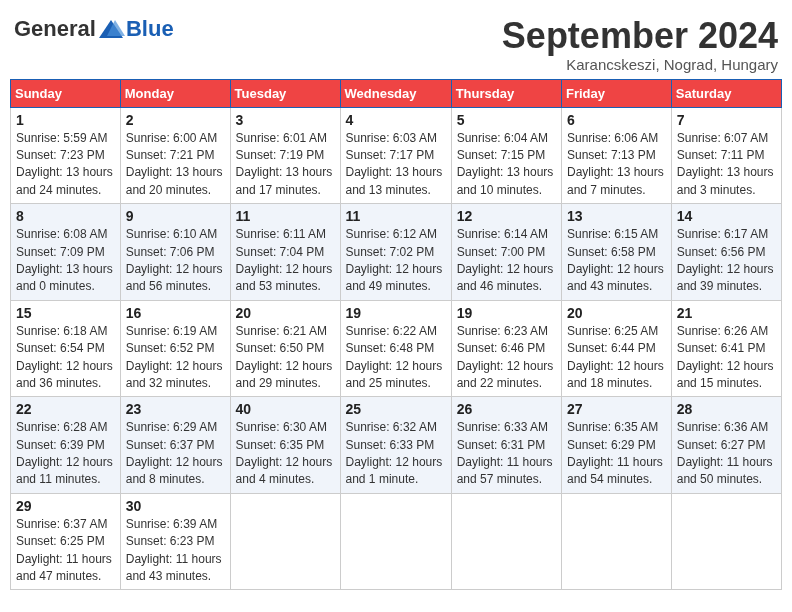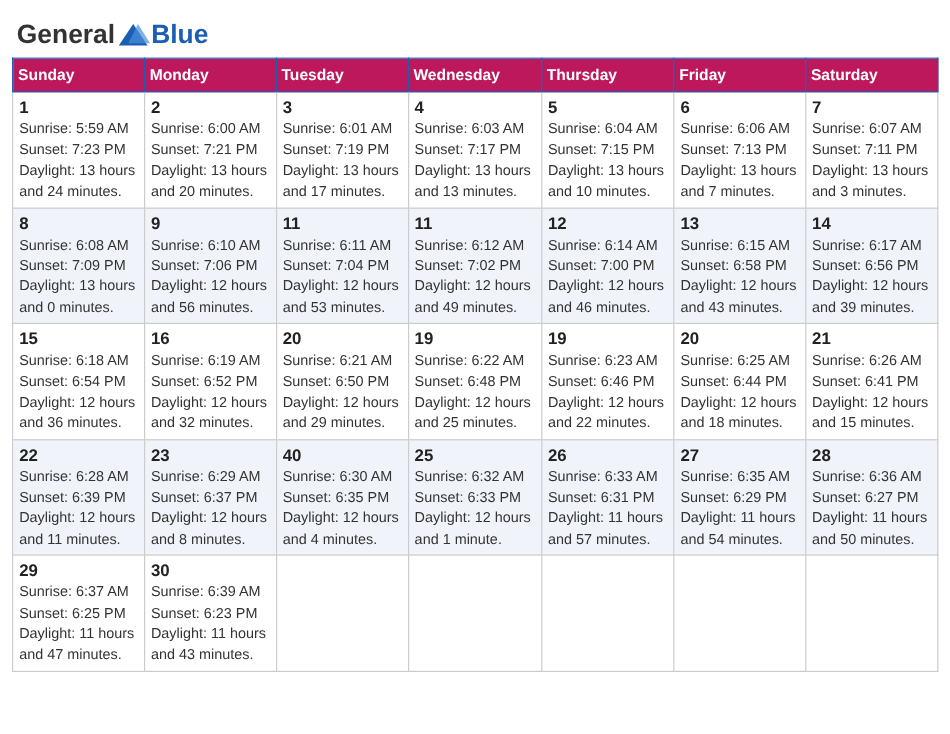--- a/index.html
+++ b/index.html
@@ -47,21 +47,21 @@
     }
     .location {
       font-size: 15px;
       color: #555;
     }
     .calendar {
       width: 100%;
       border-collapse: collapse;
     }
     .calendar th {
-      background: #be185d;
+      background: #ef4444;
       color: #fff;
       font-size: 13px;
       font-weight: bold;
       padding: 6px 4px;
       text-align: left;
       border: 1px solid #1a5fb4;
     }
     .calendar td {
       vertical-align: top;
       border: 1px solid #ccc;
@@ -97,20 +97,24 @@
 <div class="header">
   <div class="logo">
     <div class="logo-text">
       <span class="logo-general">General</span>
       <svg class="logo-icon" viewBox="0 0 28 22" xmlns="http://www.w3.org/2000/svg">
         <polygon points="14,2 26,20 2,20" fill="#1a5fb4"></polygon>
         <polygon points="18,2 28,18 10,18" fill="#4a90d9" opacity="0.7"></polygon>
       </svg>
       <span class="logo-blue">Blue</span>
     </div>
+  </div>
+  <div class="title-block">
+    <div class="month-title">September 2024</div>
+    <div class="location">Karancskeszi, Nograd, Hungary</div>
   </div>
 </div>
 
 <table class="calendar">
   <thead>
     <tr>
       <th>Sunday</th>
       <th>Monday</th>
       <th>Tuesday</th>
       <th>Wednesday</th>

